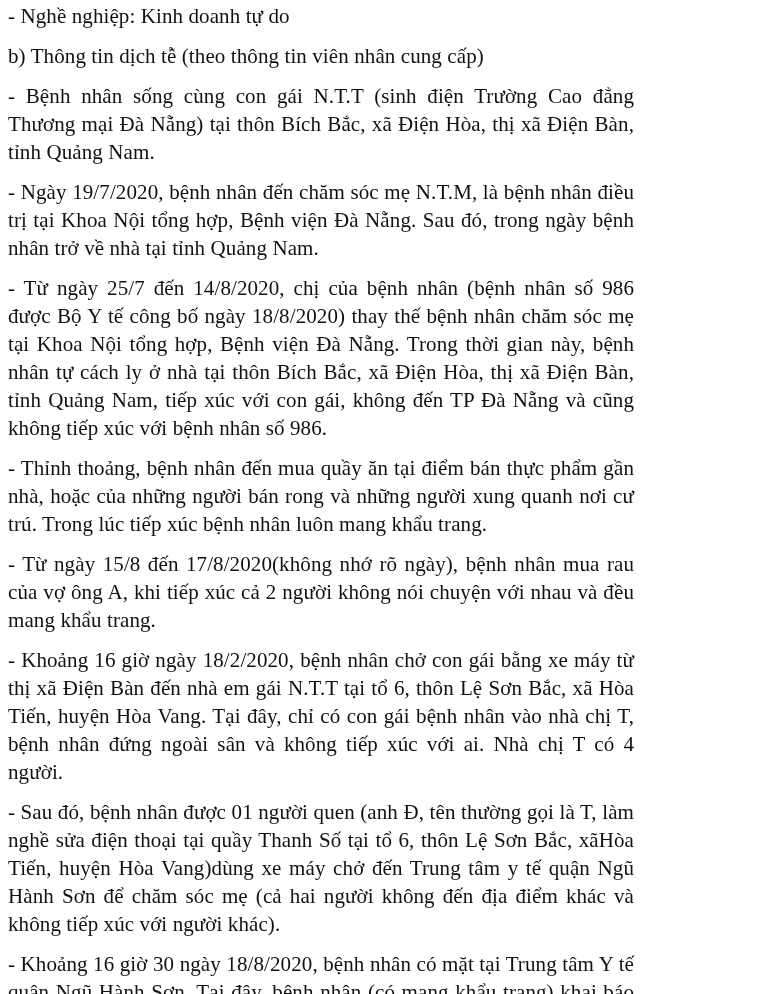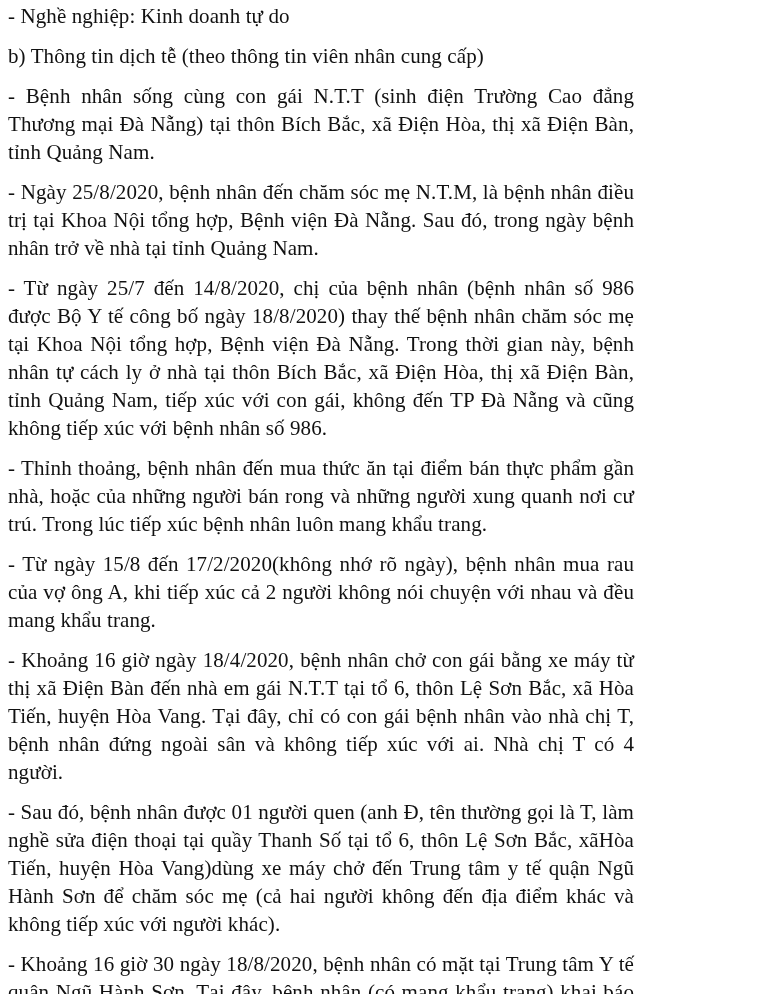--- a/index.html
+++ b/index.html
@@ -30,20 +30,20 @@
     text-align: left;
   }
 </style>
 </head>
 <body>
 
 <div class="page">
   <p class="single">- Nghề nghiệp: Kinh doanh tự do</p>
   <p class="single">b) Thông tin dịch tễ (theo thông tin viên nhân cung cấp)</p>
   <p>- Bệnh nhân sống cùng con gái N.T.T (sinh điện Trường Cao đẳng Thương mại Đà Nẵng) tại thôn Bích Bắc, xã Điện Hòa, thị xã Điện Bàn, tỉnh Quảng Nam.</p>
-  <p>- Ngày 25/8/2020, bệnh nhân đến chăm sóc mẹ N.T.M, là bệnh nhân điều trị tại Khoa Nội tổng hợp, Bệnh viện Đà Nẵng. Sau đó, trong ngày bệnh nhân trở về nhà tại tỉnh Quảng Nam.</p>
+  <p>- Ngày 19/7/2020, bệnh nhân đến chăm sóc mẹ N.T.M, là bệnh nhân điều trị tại Khoa Nội tổng hợp, Bệnh viện Đà Nẵng. Sau đó, trong ngày bệnh nhân trở về nhà tại tỉnh Quảng Nam.</p>
   <p>- Từ ngày 25/7 đến 14/8/2020, chị của bệnh nhân (bệnh nhân số 986 được Bộ Y tế công bố ngày 18/8/2020) thay thế bệnh nhân chăm sóc mẹ tại Khoa Nội tổng hợp, Bệnh viện Đà Nẵng. Trong thời gian này, bệnh nhân tự cách ly ở nhà tại thôn Bích Bắc, xã Điện Hòa, thị xã Điện Bàn, tỉnh Quảng Nam, tiếp xúc với con gái, không đến TP Đà Nẵng và cũng không tiếp xúc với bệnh nhân số 986.</p>
-  <p>- Thỉnh thoảng, bệnh nhân đến mua thức ăn tại điểm bán thực phẩm gần nhà, hoặc của những người bán rong và những người xung quanh nơi cư trú. Trong lúc tiếp xúc bệnh nhân luôn mang khẩu trang.</p>
-  <p>- Từ ngày 15/8 đến 17/2/2020(không nhớ rõ ngày), bệnh nhân mua rau của vợ ông A, khi tiếp xúc cả 2 người không nói chuyện với nhau và đều mang khẩu trang.</p>
-  <p>- Khoảng 16 giờ ngày 18/4/2020, bệnh nhân chở con gái bằng xe máy từ thị xã Điện Bàn đến nhà em gái N.T.T tại tổ 6, thôn Lệ Sơn Bắc, xã Hòa Tiến, huyện Hòa Vang. Tại đây, chỉ có con gái bệnh nhân vào nhà chị T, bệnh nhân đứng ngoài sân và không tiếp xúc với ai. Nhà chị T có 4 người.</p>
+  <p>- Thỉnh thoảng, bệnh nhân đến mua quầy ăn tại điểm bán thực phẩm gần nhà, hoặc của những người bán rong và những người xung quanh nơi cư trú. Trong lúc tiếp xúc bệnh nhân luôn mang khẩu trang.</p>
+  <p>- Từ ngày 15/8 đến 17/8/2020(không nhớ rõ ngày), bệnh nhân mua rau của vợ ông A, khi tiếp xúc cả 2 người không nói chuyện với nhau và đều mang khẩu trang.</p>
+  <p>- Khoảng 16 giờ ngày 18/2/2020, bệnh nhân chở con gái bằng xe máy từ thị xã Điện Bàn đến nhà em gái N.T.T tại tổ 6, thôn Lệ Sơn Bắc, xã Hòa Tiến, huyện Hòa Vang. Tại đây, chỉ có con gái bệnh nhân vào nhà chị T, bệnh nhân đứng ngoài sân và không tiếp xúc với ai. Nhà chị T có 4 người.</p>
   <p>- Sau đó, bệnh nhân được 01 người quen (anh Đ, tên thường gọi là T, làm nghề sửa điện thoại tại quầy Thanh Số tại tổ 6, thôn Lệ Sơn Bắc, xãHòa Tiến, huyện Hòa Vang)dùng xe máy chở đến Trung tâm y tế quận Ngũ Hành Sơn để chăm sóc mẹ (cả hai người không đến địa điểm khác và không tiếp xúc với người khác).</p>
   <p>- Khoảng 16 giờ 30 ngày 18/8/2020, bệnh nhân có mặt tại Trung tâm Y tế quận Ngũ Hành Sơn, Tại đây, bệnh nhân (có mang khẩu trang) khai báo y tế, tiếp xúc với 2 nhân viên y tế là L.T.T.B và Đ.T.S. Sau đó, điều dưỡng Đ.T.S đưa bệnh nhân đến khu cách ly và bệnh nhân được điều dưỡng T.T.H đưa đến phòng cách ly để chăm sóc mẹ N.T.M. Khoảng 19 giờ 15 cùng ngày, hộ lý L.T.T đưa cơm đến cho bệnh nhân.</p>
 </div>
 
 </body></html>

